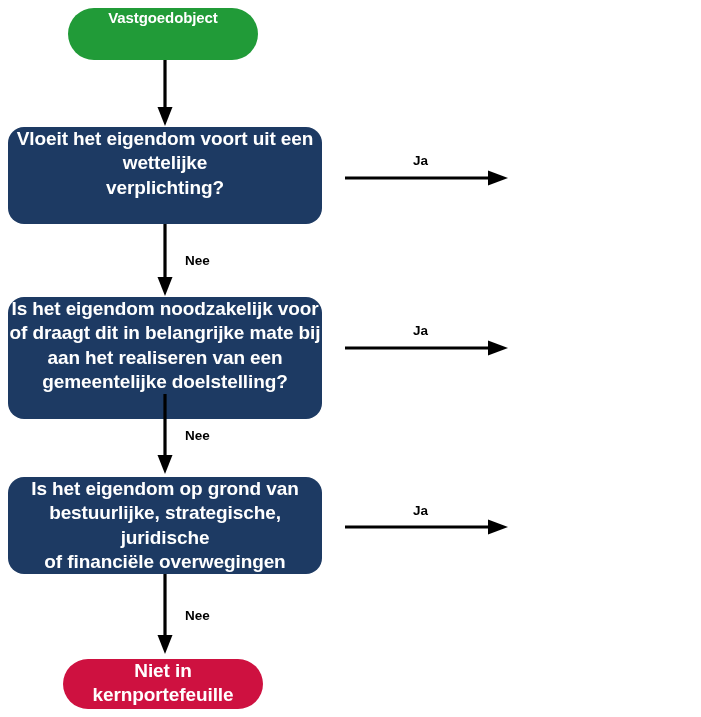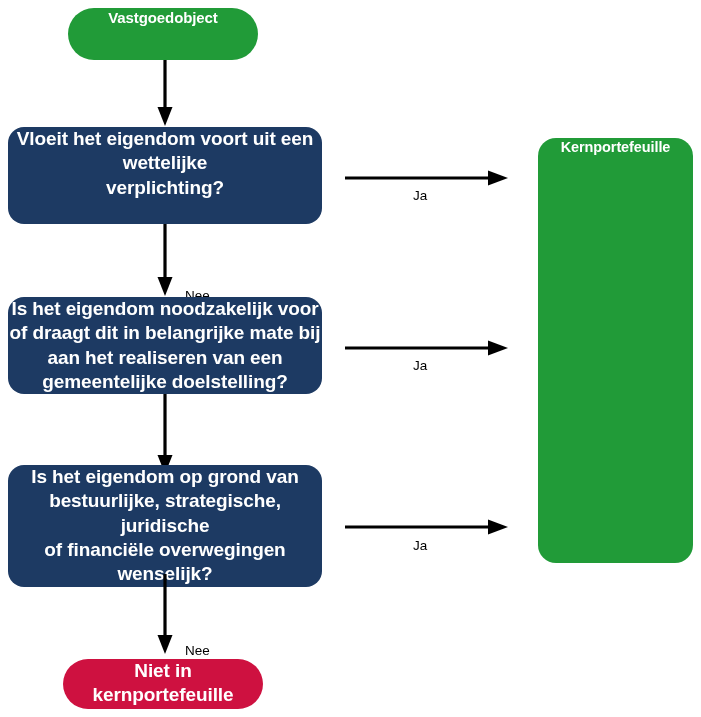--- a/index.html
+++ b/index.html
@@ -47,22 +47,22 @@
   }
 
   .node-decision {
     left: 8px;
     width: 314px;
     background: #1D3A63;
     border-radius: 16px;
     font-size: 19px;
   }
   .node-decision-1 { top: 127px;  height: 97px; }
-  .node-decision-2 { top: 297px;  height: 97px; }
-  .node-decision-3 { top: 465px;  height: 122px; }
+  .node-decision-2 { top: 297px;  height: 122px; }
+  .node-decision-3 { top: 477px;  height: 97px; }
 
   .node-outcome-core {
     left: 538px;
     top: 138px;
     width: 155px;
     height: 425px;
     background: #219B38;
     border-radius: 18px;
     font-size: 14.5px;
   }
@@ -81,24 +81,23 @@
   .connector {
     position: absolute;
   }
   .connector svg {
     display: block;
     overflow: visible;
   }
   .edge-label {
     position: absolute;
     color: #000000;
-    font-weight: normal;
+    font-weight: bold;
     font-size: 13.5px;
     white-space: nowrap;
-    margin-top: 35px;
   }
 
   
   .conn-v-1 { left: 157px; top: 60px;  }
   .conn-v-2 { left: 157px; top: 224px; }
   .conn-v-3 { left: 157px; top: 394px; }
   .conn-v-4 { left: 157px; top: 574px; }
 
   .lbl-nee-1 { left: 185px; top: 253px; }
   .lbl-nee-2 { left: 185px; top: 428px; }
@@ -190,21 +189,18 @@
   <div class="edge-label lbl-ja-3">Ja</div>
 
   <div class="connector conn-v-4">
     <svg width="16" height="84" viewBox="0 0 16 84" aria-hidden="true">
       <line x1="8" y1="0" x2="8" y2="64" stroke="#000000" stroke-width="3.2"></line>
       <polygon points="0.5,61 15.5,61 8,80" fill="#000000"></polygon>
     </svg>
   </div>
   <div class="edge-label lbl-nee-3">Nee</div>
 
-  <div class="node node-outcome-core">
-    <span class="node-text">Kernportefeuille</span>
-  </div>
 
   <div class="node node-terminator-end">
     <span class="node-text">Niet in kernportefeuille</span>
   </div>
 
 </div>
 
 </body></html>

